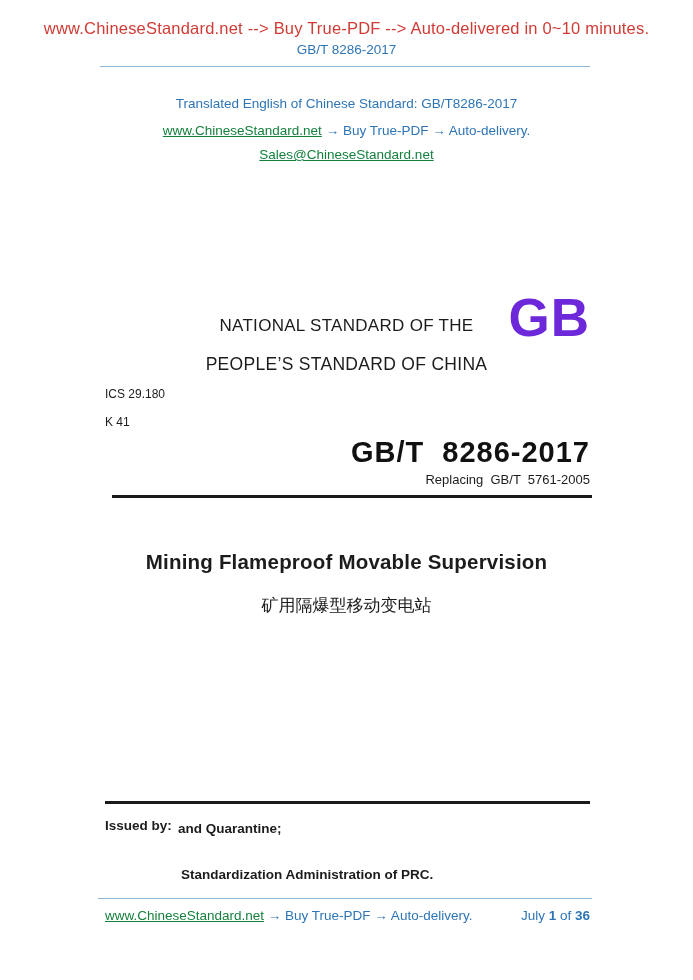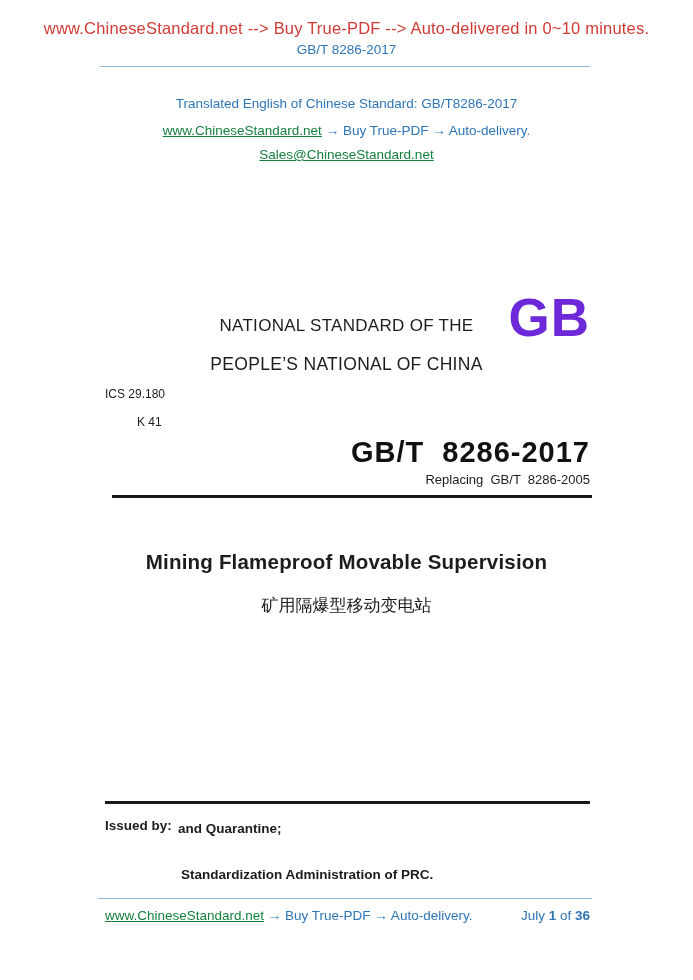--- a/index.html
+++ b/index.html
@@ -59,21 +59,21 @@
     right: 103px;
     font-size: 53px;
     font-weight: bold;
     letter-spacing: 1px;
     color: #6d28d9;
     margin-top: 32px;
   }
   .nat-line1 { top: 316px; font-size: 17px; letter-spacing: 0.3px; }
   .nat-line2 { top: 354px; font-size: 17.5px; letter-spacing: 0.3px; }
   .ics-line { top: 387px; left: 105px; font-size: 12px; }
-  .k-line   { top: 415px; left: 105px; font-size: 12px; margin-left: 32px; }
+  .k-line   { top: 415px; left: 105px; font-size: 12px; }
   .code-big {
     top: 436px;
     right: 103px;
     font-size: 29px;
     font-weight: bold;
     letter-spacing: 1px;
     white-space: pre;
     color: #111;
   }
   .replacing-line {
@@ -155,25 +155,25 @@
   <div class="abs rule-thin rule-top"></div>
 
   <div class="abs center translated-line">Translated English of Chinese Standard: GB/T8286-2017</div>
 
   <div class="abs center link-line"><span class="link-underline">www.ChineseStandard.net</span><span> → Buy True-PDF → Auto-delivery.</span></div>
 
   <div class="abs center email-line"><span class="link-underline">Sales@ChineseStandard.net</span></div>
 
   <div class="abs gb-logo">GB</div>
   <div class="abs center nat-line1">NATIONAL STANDARD OF THE</div>
-  <div class="abs center nat-line2">PEOPLE’S NATIONAL OF CHINA</div>
+  <div class="abs center nat-line2">PEOPLE’S STANDARD OF CHINA</div>
   <div class="abs ics-line">ICS 29.180</div>
   <div class="abs k-line">K 41</div>
   <div class="abs code-big">GB/T  8286-2017</div>
-  <div class="abs replacing-line">Replacing  GB/T  8286-2005</div>
+  <div class="abs replacing-line">Replacing  GB/T  5761-2005</div>
   <div class="abs rule-thick rule-mid"></div>
 
   <div class="abs center title-en">Mining Flameproof Movable Supervision</div>
   <div class="abs center title-zh">矿用隔爆型移动变电站</div>
 
   <div class="abs rule-thick rule-issue"></div>
 
   <div class="abs issued-by-label">Issued by:</div>
   <div class="abs issued-by-content">
     <div>and Quarantine;</div>

